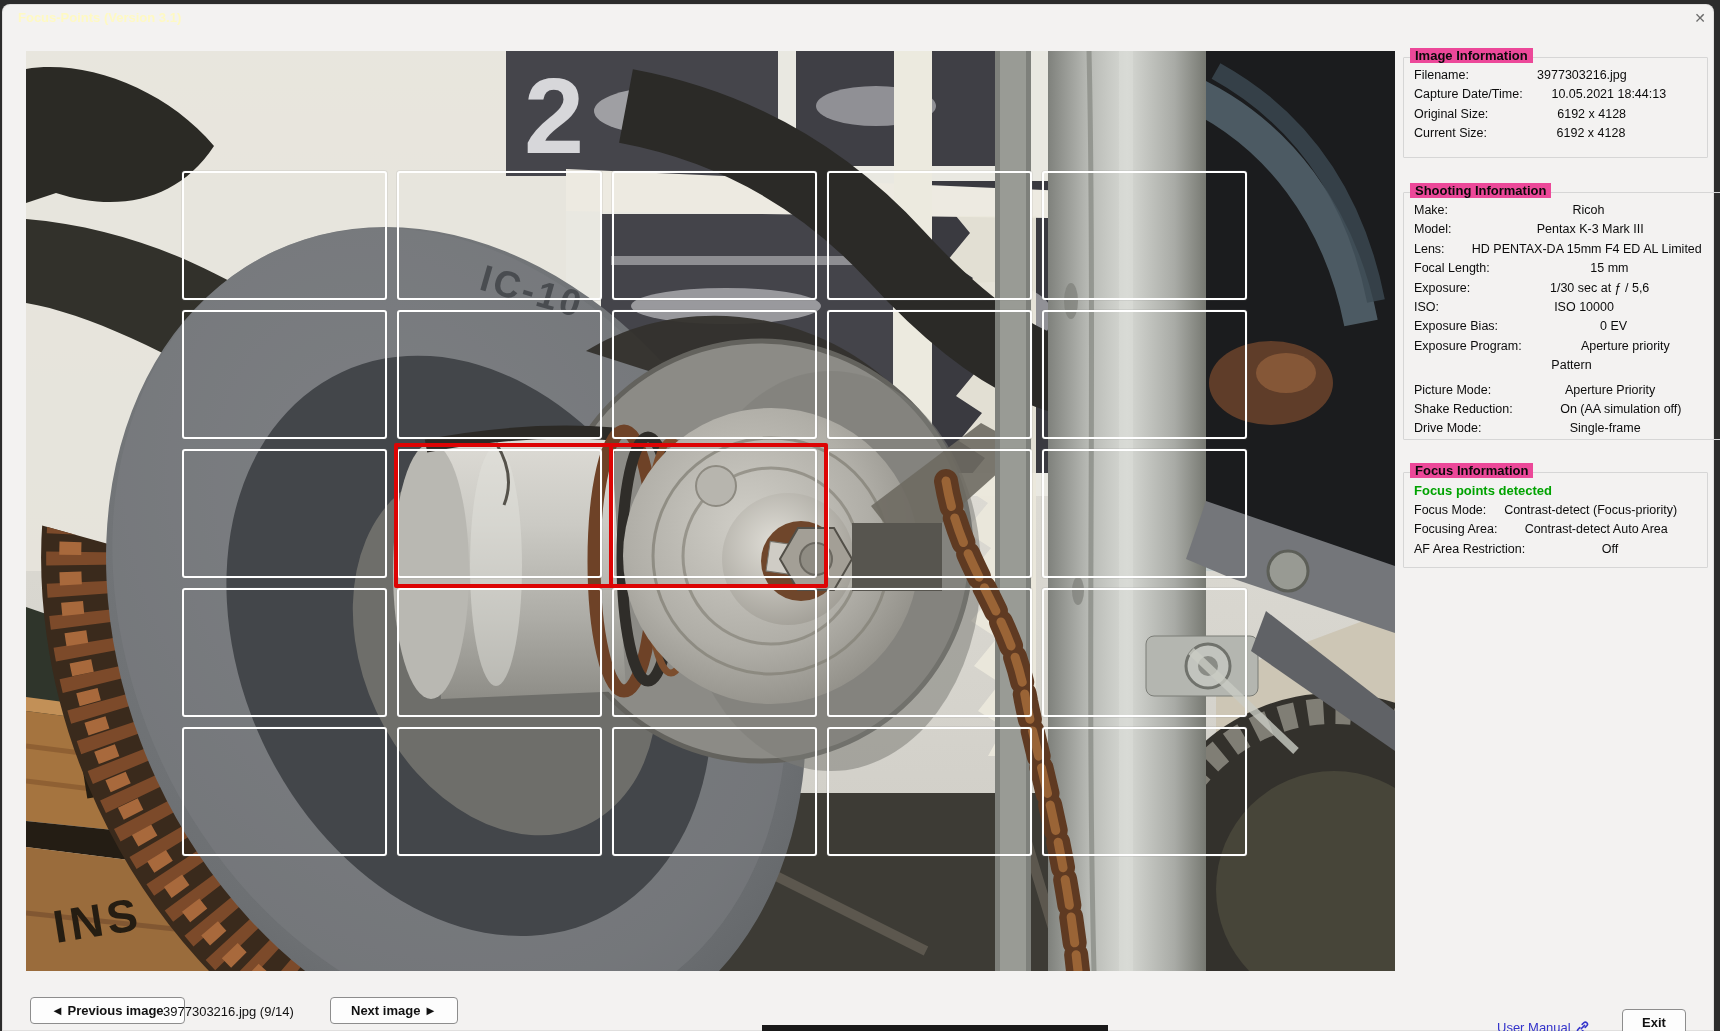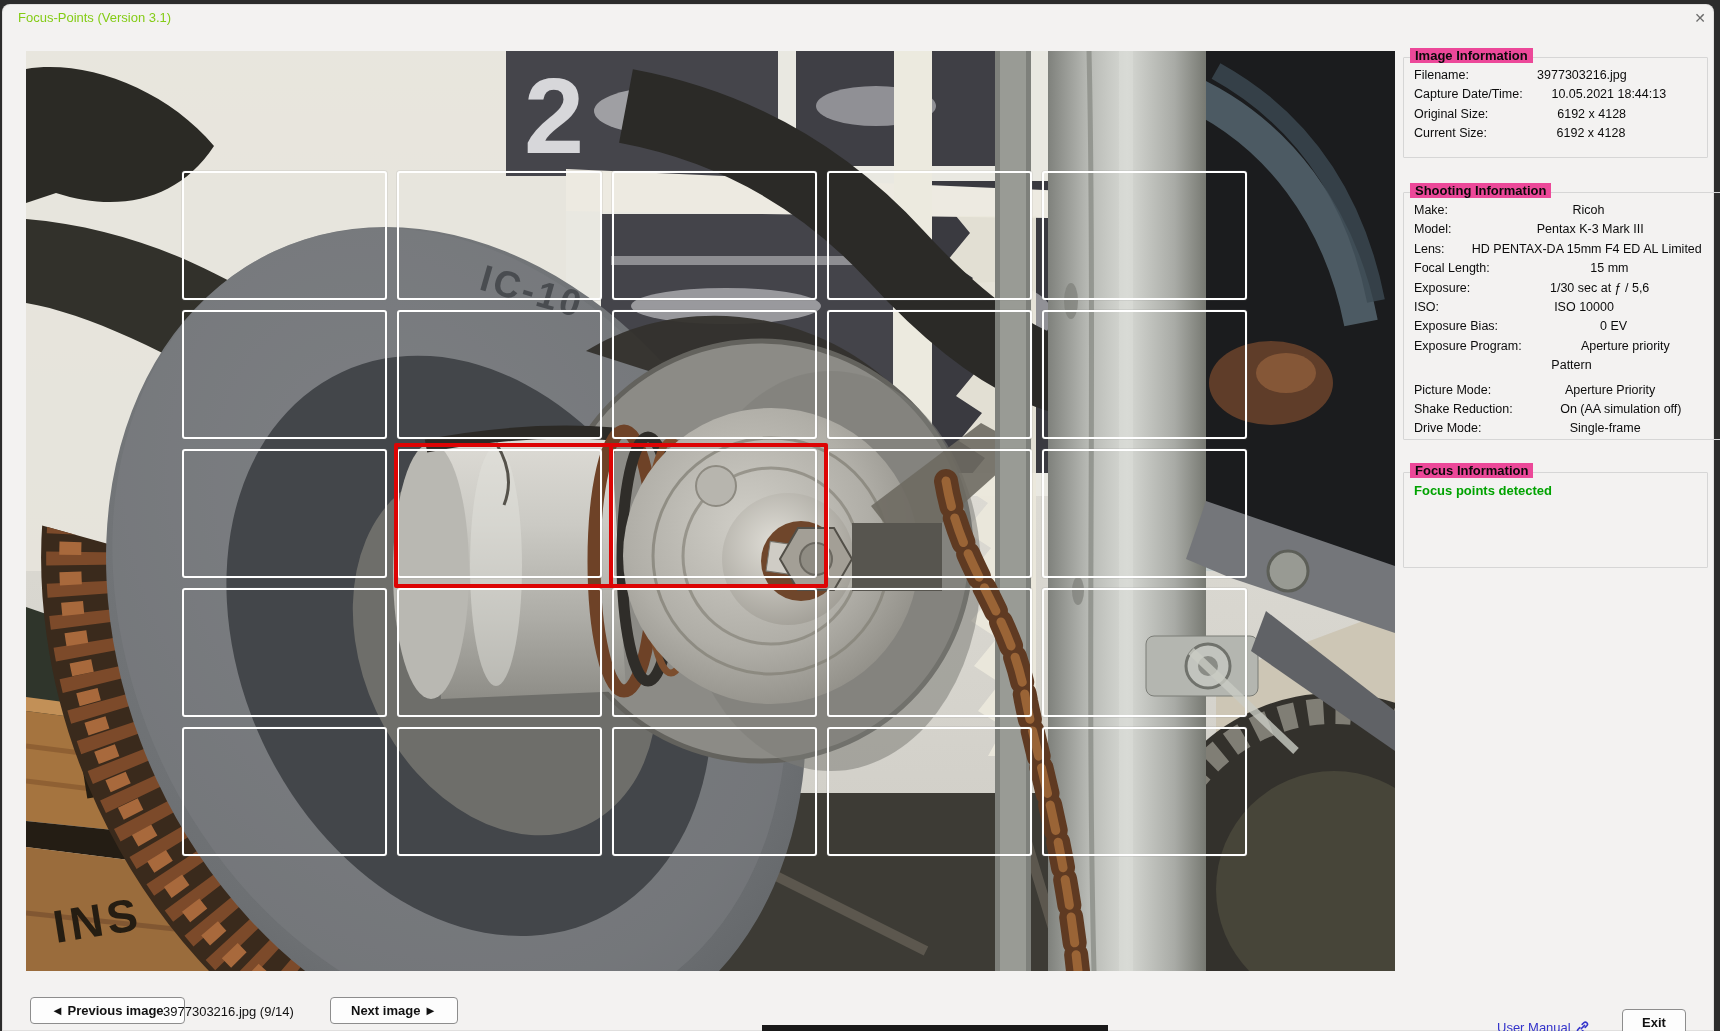--- a/index.html
+++ b/index.html
@@ -8,21 +8,21 @@
     background:#2c2c2c;
     font-family:"Liberation Sans", sans-serif;
     -webkit-font-smoothing:antialiased;
   }
   .abs{position:absolute;}
   .window-bg{
     left:2px;top:4px;width:1712px;height:1027px;
     background:#f3f2f1;border-radius:8px 8px 0 0;
     box-shadow:inset 0 0 0 1px rgba(0,0,0,0.08);
   }
-  .titlebar-text{left:18px;top:10px;font-size:13px;color:#84cc16;}
+  .titlebar-text{left:18px;top:10px;font-size:13px;color:#fef9c3;font-weight:bold;}
   .close-btn{
     left:1686px;top:7px;width:28px;height:22px;text-align:center;line-height:22px;
     color:#6b6b6b;font-size:14px;cursor:default;user-select:none;
   }
   .photo{
     left:26px;top:51px;width:1369px;height:920px;overflow:hidden;background:#cfcdc6;
   }
   .photo svg{display:block;}
   
   .fp-grid{
@@ -344,20 +344,34 @@
         <span class="lab">Drive Mode:</span>
         <span class="val">Single-frame</span>
       </div>
     </div>
 </div>
 
 <div class="groupbox" style="left:1403px;top:472px;width:303px;height:94px;">
   <div class="gb-legend">Focus Information</div>
   <div class="gb-body">
     <div class="focus-status">Focus points detected</div>
+    <div>
+        <div class="info-row">
+          <span class="lab">Focus Mode:</span>
+          <span class="val">Contrast-detect (Focus-priority)</span>
+        </div>
+        <div class="info-row">
+          <span class="lab">Focusing Area:</span>
+          <span class="val">Contrast-detect Auto Area</span>
+        </div>
+        <div class="info-row">
+          <span class="lab">AF Area Restriction:</span>
+          <span class="val">Off</span>
+        </div>
+      </div>
   </div>
 </div>
 
 <button class="btn" style="left:30px;top:997px;">◄ Previous image</button>
 <div class="footer-label" style="left:163px;top:1004px;">3977303216.jpg (9/14)</div>
 <button class="btn" style="left:330px;top:997px;">Next image ►</button>
 
 <div class="link" style="left:1497px;top:1004px;">
   <span>User Manual</span>
   <svg width="13" height="13" viewBox="0 0 13 13">

